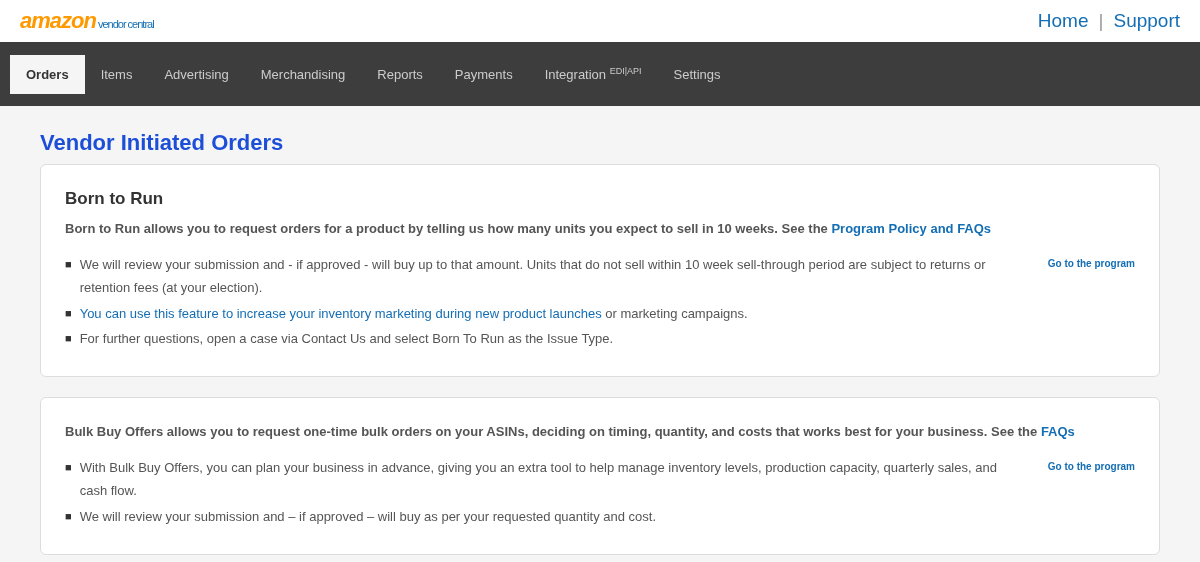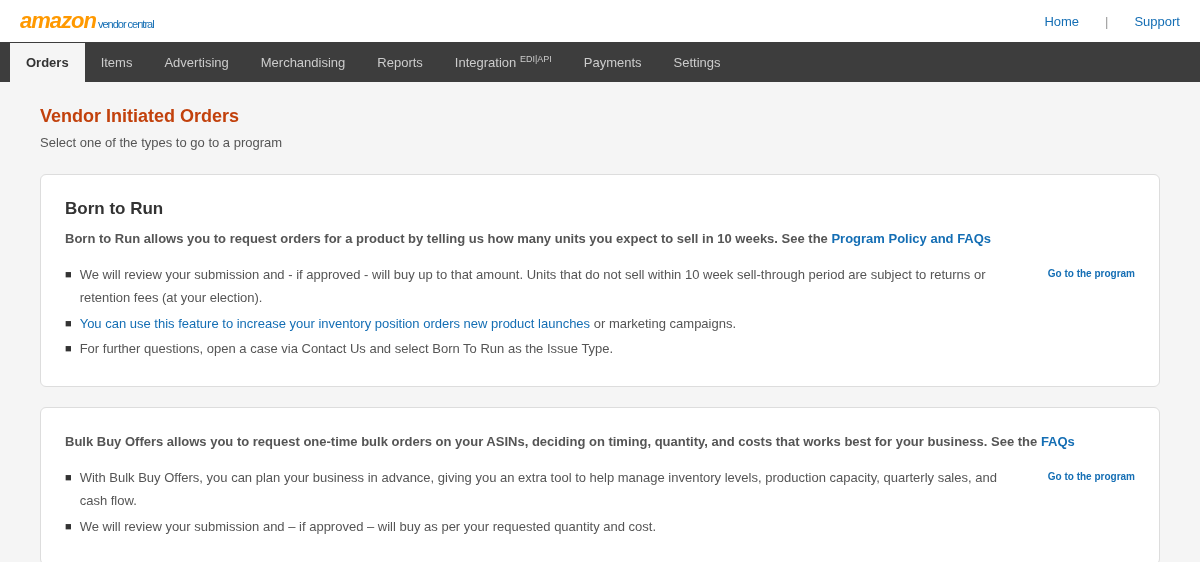--- a/index.html
+++ b/index.html
@@ -21,33 +21,33 @@
       font-size: 22px;
       font-weight: bold;
       color: #f90;
       font-style: italic;
       letter-spacing: -1px;
     }
     .logo-amazon span { color: #146eb4; font-size: 11px; font-style: normal; font-weight: normal; margin-left: 2px; }
     .top-nav {
       display: flex;
       align-items: center;
-      gap: 26px;
-      font-size: 13px;
+      gap: 10px;
+      font-size: 19px;
       justify-content: space-between;
     }
     .top-nav a { color: #146eb4; text-decoration: none; }
     .top-nav .divider { color: #999; }
 
     
     .nav-bar {
       background: #3d3d3d;
       display: flex;
       align-items: center;
-      padding: 0 10px;
+      padding: 12px 10px;
     }
     .nav-item {
       padding: 12px 16px;
       color: #ccc;
       font-size: 13px;
       cursor: pointer;
       white-space: nowrap;
       text-decoration: none;
       display: inline-block;
     }
@@ -61,23 +61,23 @@
       vertical-align: super;
     }
 
     
     .main-content {
       padding: 24px 40px;
       background: #f5f5f5;
       min-height: 490px;
     }
     .page-title {
-      font-size: 18px;
-      font-weight: bold;
-      color: #c2410c;
+      font-size: 22px;
+      font-weight: bold;
+      color: #1d4ed8;
       margin-bottom: 8px;
     }
     .page-subtitle {
       font-size: 13px;
       color: #555;
       margin-bottom: 24px;
     }
 
     
     .card {
@@ -155,45 +155,44 @@
     <a href="#">Support</a>
   </div>
 </div>
 
 <nav class="nav-bar">
   <a class="nav-item active" href="#">Orders</a>
   <a class="nav-item" href="#">Items</a>
   <a class="nav-item" href="#">Advertising</a>
   <a class="nav-item" href="#">Merchandising</a>
   <a class="nav-item" href="#">Reports</a>
+  <a class="nav-item" href="#">Payments</a>
   <a class="nav-item" href="#">Integration <sup>EDI|API</sup></a>
-  <a class="nav-item" href="#">Payments</a>
   <a class="nav-item" href="#">Settings</a>
 </nav>
 
 <div class="main-content">
   <h1 class="page-title">Vendor Initiated Orders</h1>
-  <p class="page-subtitle">Select one of the types to go to a program</p>
 
   <div class="card">
     <div class="card-title">Born to Run</div>
     <div class="card-description">
       Born to Run allows you to request orders for a product by telling us how many units you expect to sell in 10 weeks. See the
       <a href="#">Program Policy and FAQs</a>
     </div>
     <div class="card-body">
       <div class="card-bullets">
         <div class="bullet-item">
           <span class="bullet-icon">■</span>
           <span class="bullet-text">We will review your submission and - if approved - will buy up to that amount. Units that do not sell within 10 week sell-through period are subject to returns or retention fees (at your election).</span>
         </div>
         <div class="bullet-item">
           <span class="bullet-icon">■</span>
           <span class="bullet-text">
-            <a href="#">You can use this feature to increase your inventory position orders new product launches</a> or marketing campaigns.
+            <a href="#">You can use this feature to increase your inventory marketing during new product launches</a> or marketing campaigns.
           </span>
         </div>
         <div class="bullet-item">
           <span class="bullet-icon">■</span>
           <span class="bullet-text">For further questions, open a case via Contact Us and select Born To Run as the Issue Type.</span>
         </div>
       </div>
       <div class="card-action">
         <a href="#" class="go-to-link">Go to the program</a>
       </div>

